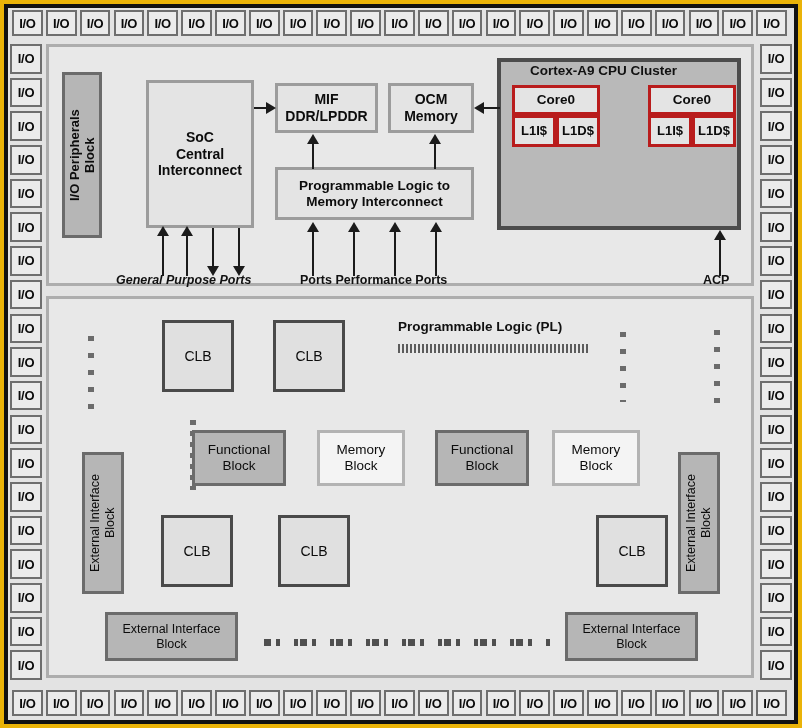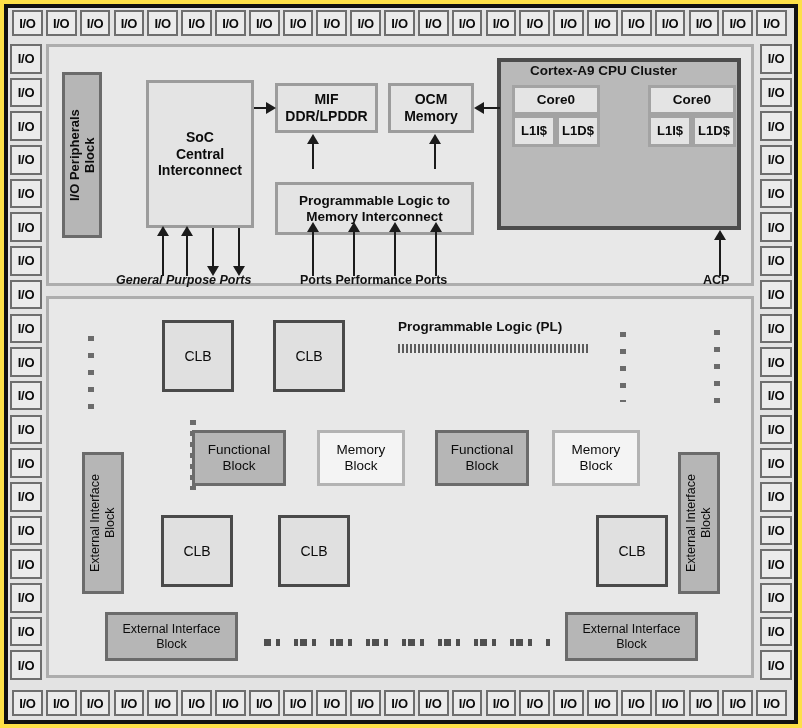--- a/index.html
+++ b/index.html
@@ -1,21 +1,21 @@
 <!DOCTYPE html>
 <html><head>
 <meta charset="utf-8">
 <style>
   html,body{margin:0;padding:0;background:#ffffff;}
   body{font-family:"Liberation Sans", sans-serif;}
 
   #stage{
     position:relative;
     width:802px;height:728px;
-    background:#fde047;
+    background:#eab308;
     box-sizing:border-box;
     overflow:hidden;
   }
 
   
   .chip-frame{
     position:absolute;
     left:4px; top:4px; width:794px; height:720px;
     box-sizing:border-box;
     border:4px solid #111111;
@@ -67,21 +67,21 @@
     line-height:1.18;
     white-space:pre-line;
   }
 
   
   .sk-light   { background:#e4e4e4; border:3px solid #9c9c9c; }
   .sk-lightdk { background:#e0e0e0; border:3px solid #4a4a4a; }
   .sk-mid     { background:#b6b6b6; border:3px solid #6b6b6b; }
   .sk-white   { background:#f4f4f4; border:3px solid #b3b3b3; }
   .sk-cluster { background:#b9b9b9; border:4px solid #4c4c4c; }
-  .sk-core    { background:#e4e4e4; border:3px solid #a3a3a3; }
+  .sk-core    { background:#e4e4e4; border:3px solid #b91c1c; }
   .sk-bar     { background:#e4e4e4; border:3px solid #4a4a4a; }
 
   .bold{font-weight:bold;}
 
   
   .vert{
     writing-mode:vertical-rl;
     transform:rotate(180deg);
   }
 
@@ -256,21 +256,21 @@
   <div class="blk sk-light bold" style="left:275px;top:83px;width:103px;height:50px;font-size:14px;">MIF
 DDR/LPDDR</div>
 
   <div class="blk sk-light bold" style="left:146px;top:80px;width:108px;height:148px;font-size:14px;">SoC
 Central
 Interconnect</div>
 
   <div class="blk sk-light bold" style="left:388px;top:83px;width:86px;height:50px;font-size:14px;">OCM
 Memory</div>
 
-  <div class="blk sk-light bold" style="left:275px;top:167px;width:199px;height:53px;font-size:13.5px;margin-top:15px;">Programmable Logic to
+  <div class="blk sk-light bold" style="left:275px;top:167px;width:199px;height:53px;font-size:13.5px;">Programmable Logic to
 Memory Interconnect</div>
 
   <div class="blk sk-cluster" style="left:497px;top:58px;width:244px;height:172px;"></div>
 
   <div class="panel-title" style="left:530px;top:63px;font-size:13.5px;">Cortex-A9 CPU Cluster</div>
 
   <div class="blk sk-core bold" style="left:512px;top:85px;width:88px;height:30px;font-size:13.5px;">Core0</div>
   <div class="blk sk-core bold" style="left:512px;top:115px;width:44px;height:32px;font-size:13px;">L1I$</div>
   <div class="blk sk-core bold" style="left:556px;top:115px;width:44px;height:32px;font-size:13px;">L1D$</div>
 

